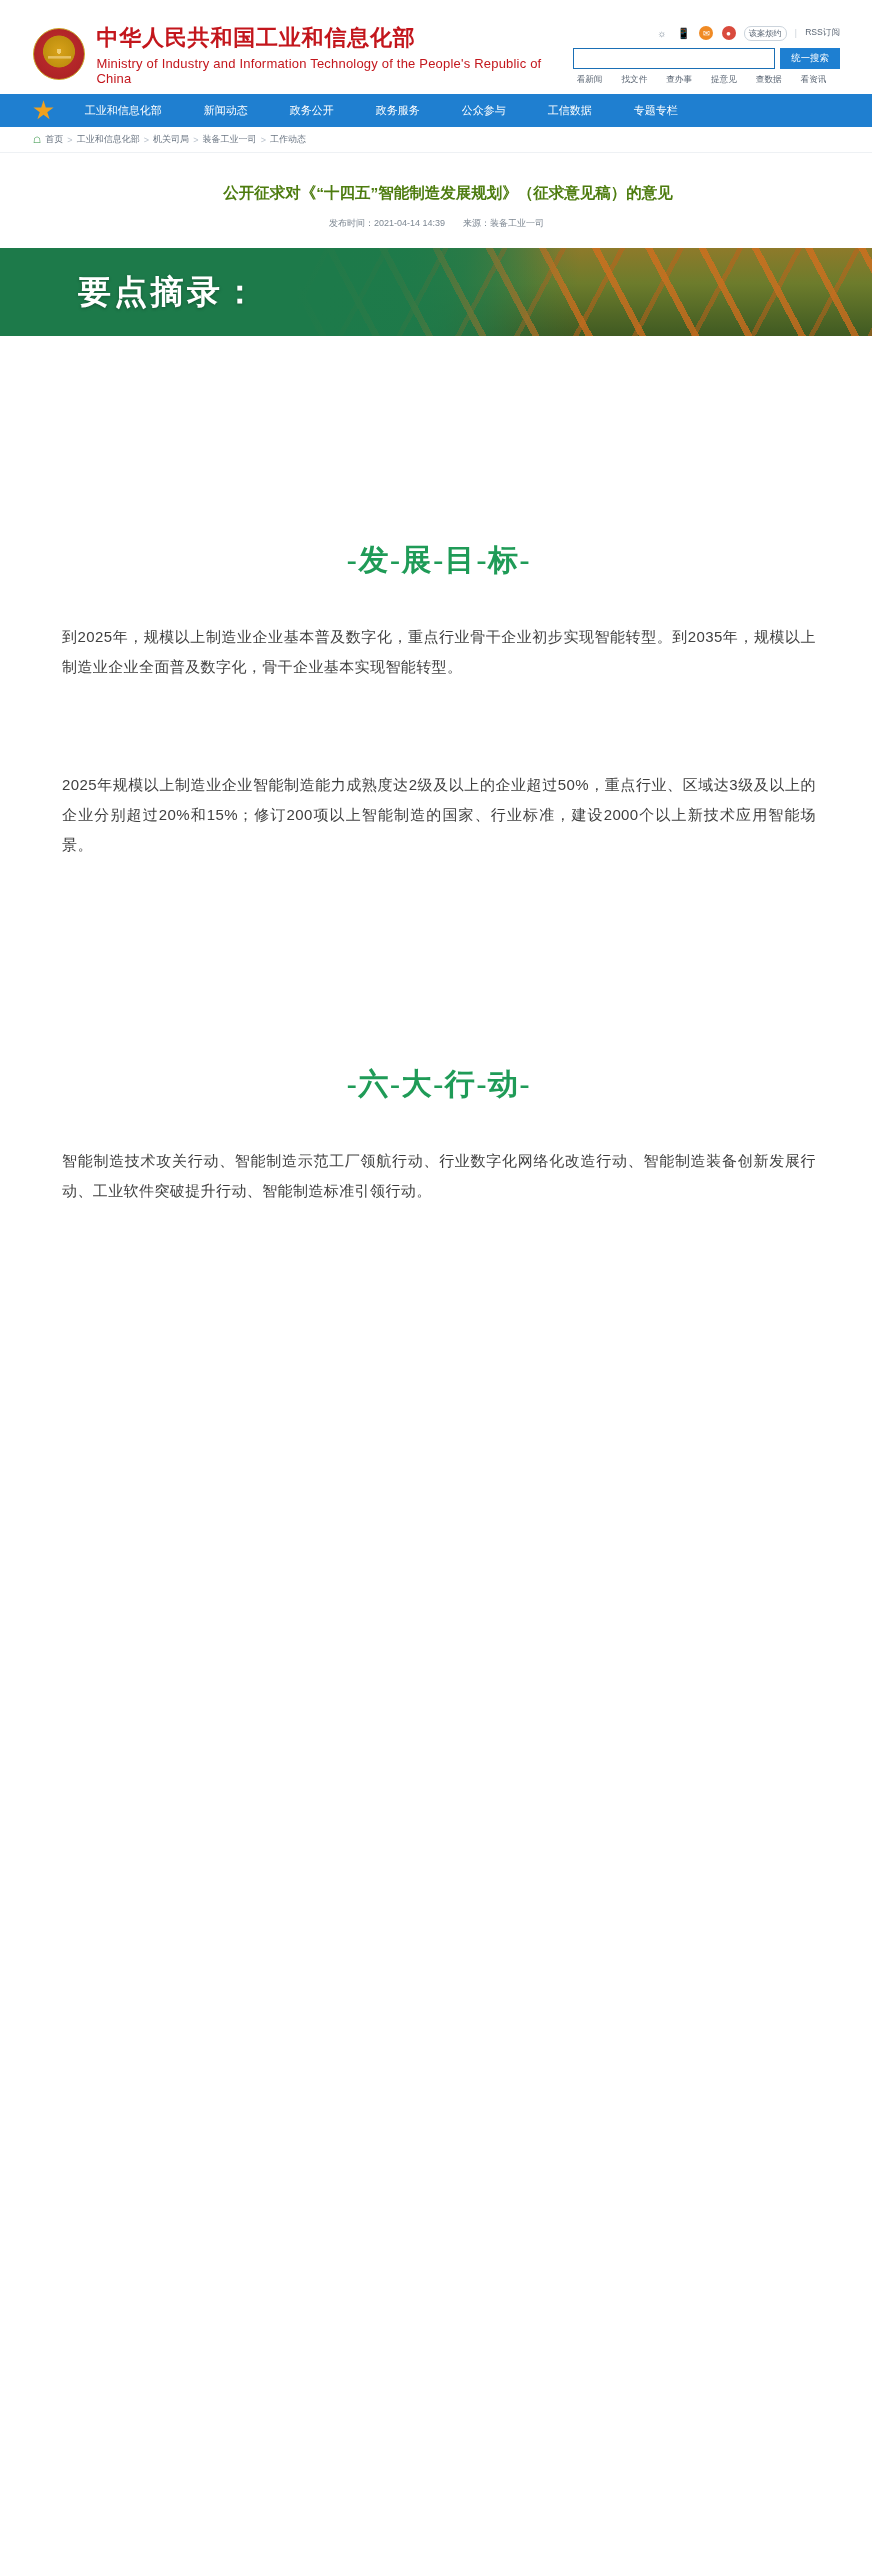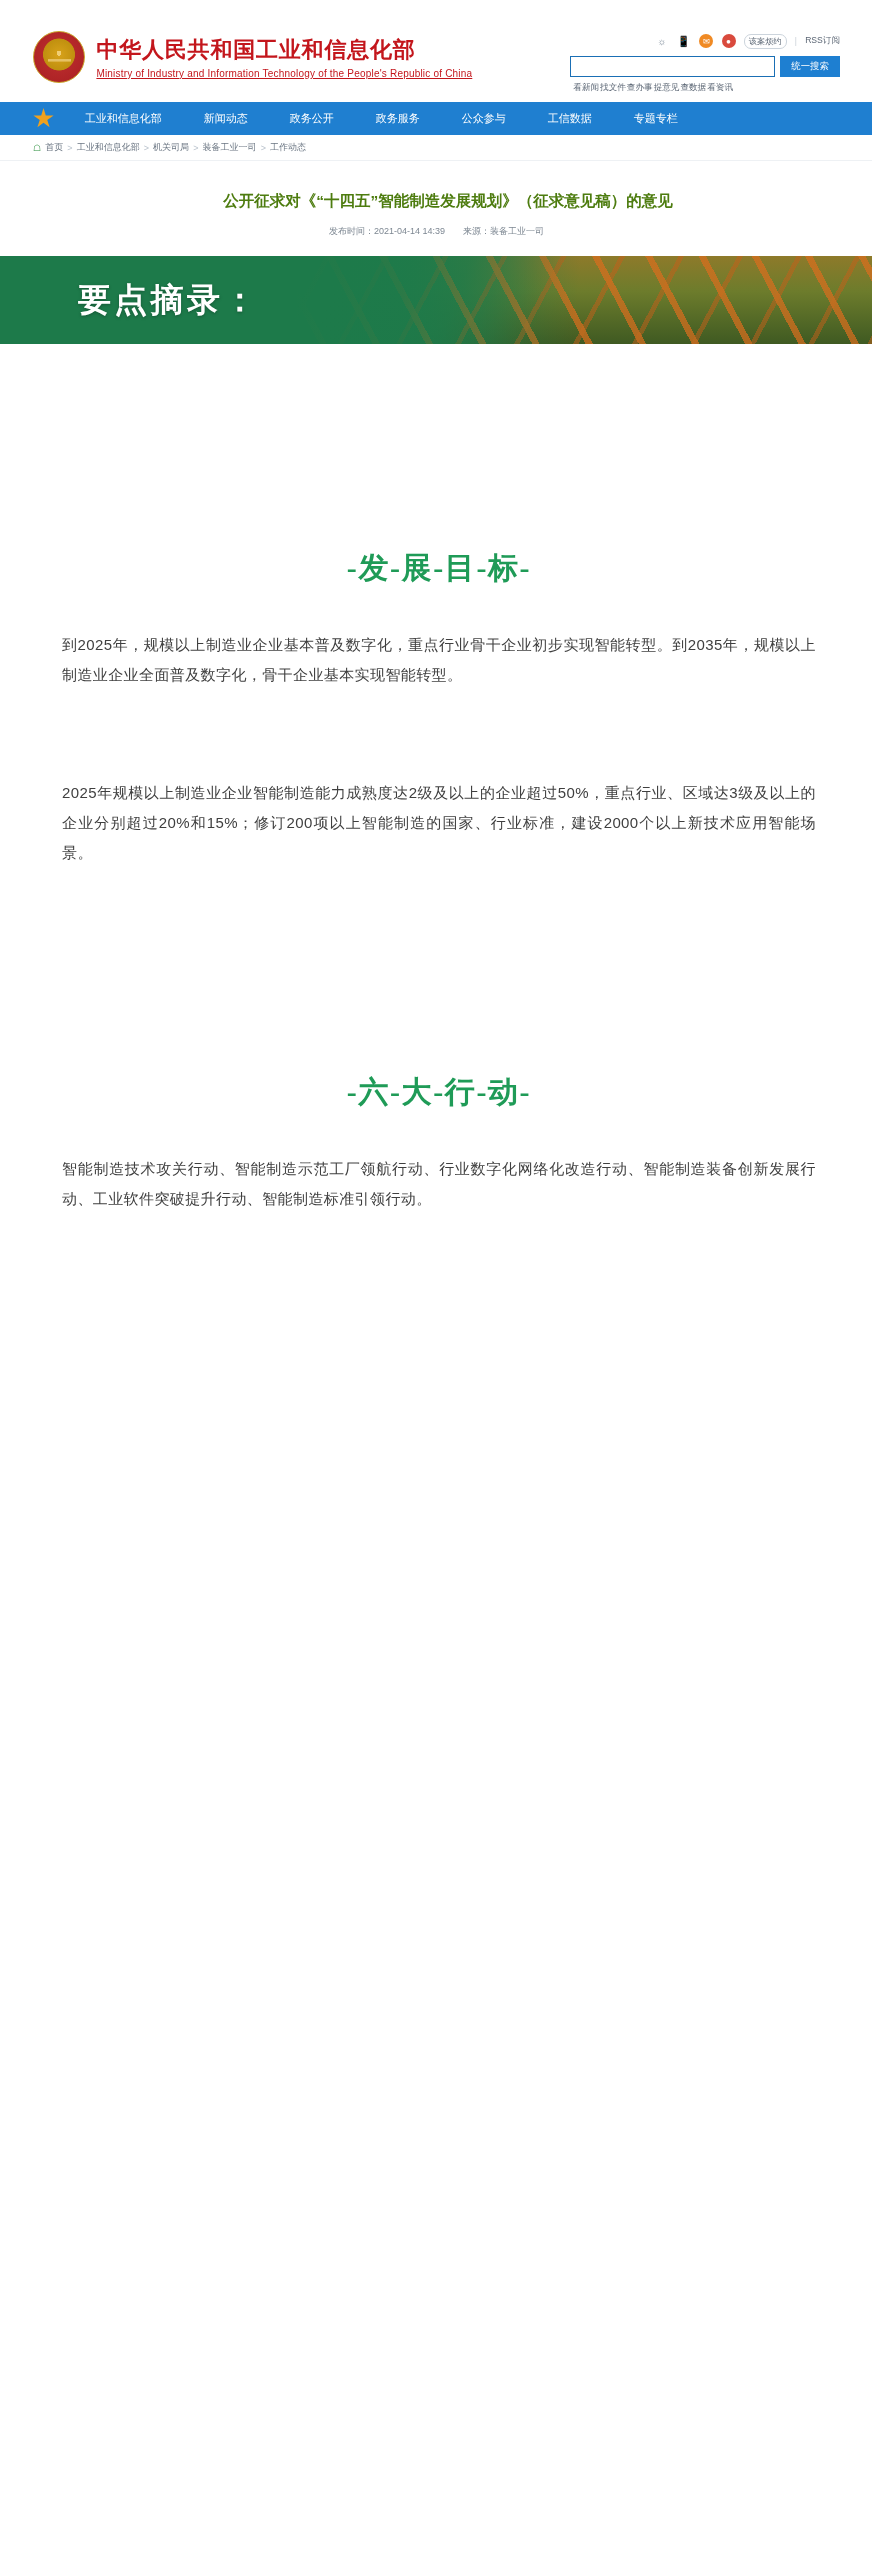--- a/index.html
+++ b/index.html
@@ -3,21 +3,21 @@
 <meta charset="utf-8">
 <style>
   * { box-sizing: border-box; margin: 0; padding: 0; }
   html, body {
     width: 873px;
     background: #ffffff;
     font-family: "Liberation Sans", sans-serif;
   }
   body { width: 873px; }
 
-  .page { width: 873px; margin: 16px auto; background: #fff; }
+  .page { width: 873px; margin: 8px auto; background: #fff; }
 
   
   .header {
     width: 100%;
     padding: 14.7px 33px 8.2px 33px;
     display: flex;
     align-items: flex-start;
     justify-content: space-between;
     background: #fff;
   }
@@ -41,21 +41,21 @@
     background-position: center 1.6px, center 13px;
     opacity: .95;
     border-radius: 2.5px;
   }
   .brand-text .cn {
     font-size: 22px; color: #c3161c; font-weight: 700; letter-spacing: 0.8px;
     font-family: "Liberation Serif", serif;
   }
   .brand-text .en {
     margin-top: 3.3px;
-    font-size: 10px; color: #c3161c; letter-spacing: 0.2px; text-decoration: underline;
+    font-size: 13px; color: #c3161c; letter-spacing: 0.2px;
   }
 
   .header-right { padding-top: 3.3px; width: 270px; }
   .util-bar {
     display: flex; align-items: center; gap: 8.2px; justify-content: flex-end;
     font-size: 8.2px; color: #6b7683;
   }
   .util-icon {
     width: 14px; height: 14px; border-radius: 50%;
     display: inline-flex; align-items: center; justify-content: center;
@@ -85,21 +85,21 @@
     font-size: 9px; color: #333; font-family: "Liberation Sans", sans-serif;
   }
   .search-btn {
     height: 21px; min-width: 60px;
     background: #1e7fd1; color: #fff; border: none;
     font-size: 9.4px; cursor: pointer;
     font-family: "Liberation Sans", sans-serif;
   }
   .sub-links {
     margin-top: 4.9px;
-    display: flex; gap: 1px; justify-content: flex-start;
+    display: flex; gap: 19px; justify-content: flex-start;
     font-size: 8.6px; color: #5b6674;
     padding-left: 3.3px;
   }
   .sub-links a { color: #5b6674; text-decoration: none; }
 
   
   .nav {
     height: 33px;
     background: #1f7fd0;
     display: flex;

